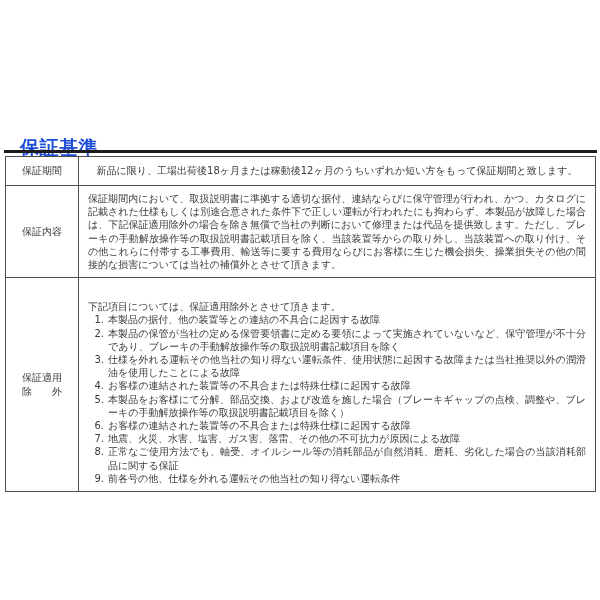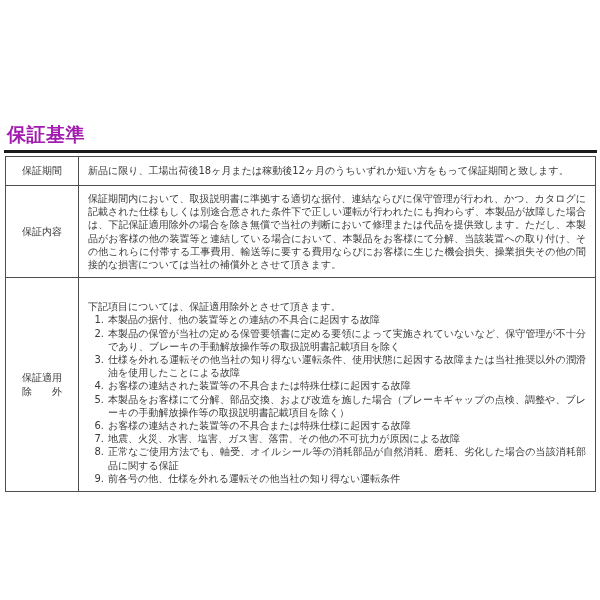--- a/index.html
+++ b/index.html
@@ -17,24 +17,24 @@
   }
   .page {
     position: absolute;
     inset: 0;
     background: #ffffff;
   }
   .page-title {
     position: absolute;
     left: 4px;
     top: 120px;
-    margin: 3px;
+    margin: 16px;
     font-size: 19px;
     font-weight: bold;
-    color: #a21caf;
+    color: #1d4ed8;
     letter-spacing: 0.5px;
     line-height: 1.2;
   }
   .title-rule {
     position: absolute;
     left: 4px;
     width: 593px;
     top: 150px;
     height: 3px;
     background: #1b1b1b;
@@ -61,21 +61,21 @@
     padding: 4px 2px;
     line-height: 14px;
   }
   .warranty-table td.row-content {
     padding: 6px 9px 6px 9px;
     line-height: 13.2px;
     text-align: justify;
   }
   tr.row-period td.row-content {
     height: 16px;
-    text-align: left;
+    text-align: center;
   }
   .label-line {
     display: block;
   }
   .x-intro {
     margin: 16px 0 0 0;
     text-align: left;
   }
   .x-list {
     margin: 0;
@@ -107,21 +107,21 @@
 
   <table class="warranty-table">
     <tbody>
       <tr class="row-period">
         <th class="row-label">保証期間</th>
         <td class="row-content">新品に限り、工場出荷後18ヶ月または稼動後12ヶ月のうちいずれか短い方をもって保証期間と致します。</td>
       </tr>
 
       <tr class="row-coverage">
         <th class="row-label">保証内容</th>
-        <td class="row-content">保証期間内において、取扱説明書に準拠する適切な据付、連結ならびに保守管理が行われ、かつ、カタログに記載された仕様もしくは別途合意された条件下で正しい運転が行われたにも拘わらず、本製品が故障した場合は、下記保証適用除外の場合を除き無償で当社の判断において修理または代品を提供致します。ただし、本製品がお客様の他の装置等と連結している場合において、本製品をお客様にて分解、当該装置への取り付け、その他これらに付帯する工事費用、輸送等に要する費用ならびにお客様に生じた機会損失、操業損失その他の間接的な損害については当社の補償外とさせて頂きます。</td>
+        <td class="row-content">保証期間内において、取扱説明書に準拠する適切な据付、連結ならびに保守管理が行われ、かつ、カタログに記載された仕様もしくは別途合意された条件下で正しい運転が行われたにも拘わらず、本製品が故障した場合は、下記保証適用除外の場合を除き無償で当社の判断において修理または代品を提供致します。ただし、ブレーキの手動解放操作等の取扱説明書記載項目を除く、当該装置等からの取り外し、当該装置への取り付け、その他これらに付帯する工事費用、輸送等に要する費用ならびにお客様に生じた機会損失、操業損失その他の間接的な損害については当社の補償外とさせて頂きます。</td>
       </tr>
 
       <tr class="row-exclusions">
         <th class="row-label">
           <span class="label-line">保証適用</span>
           <span class="label-line">除　　外</span>
         </th>
         <td class="row-content">
           <div class="x-intro">下記項目については、保証適用除外とさせて頂きます。</div>
           <div class="x-list">

